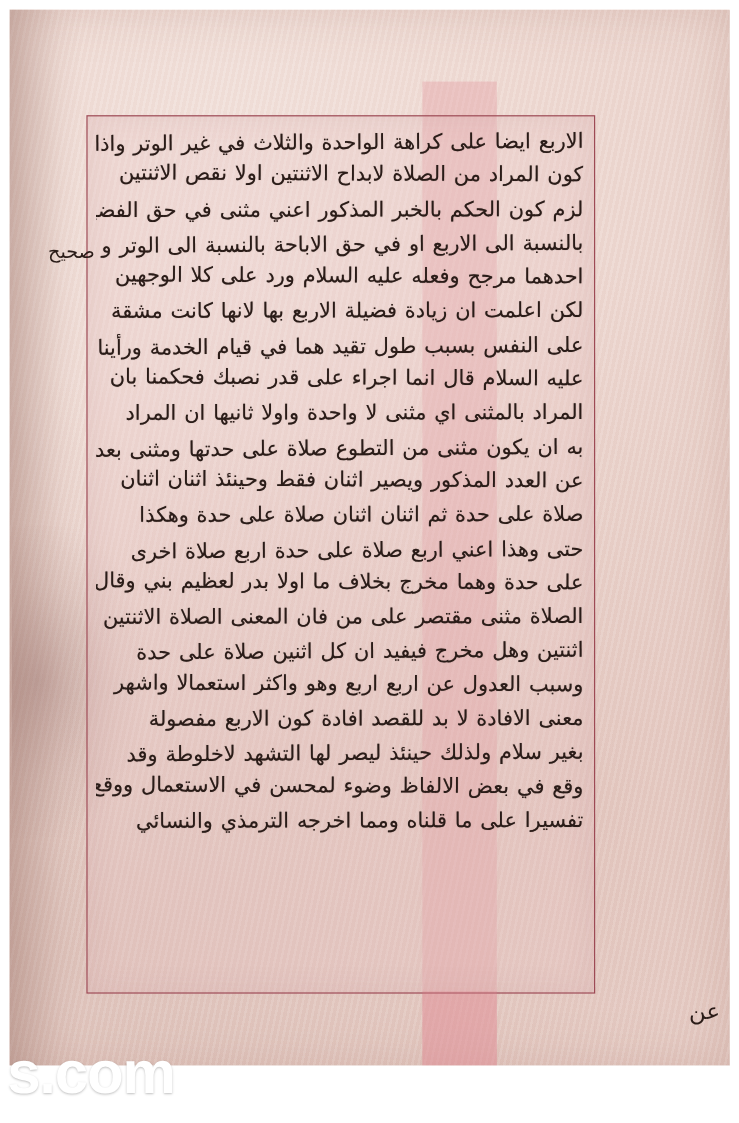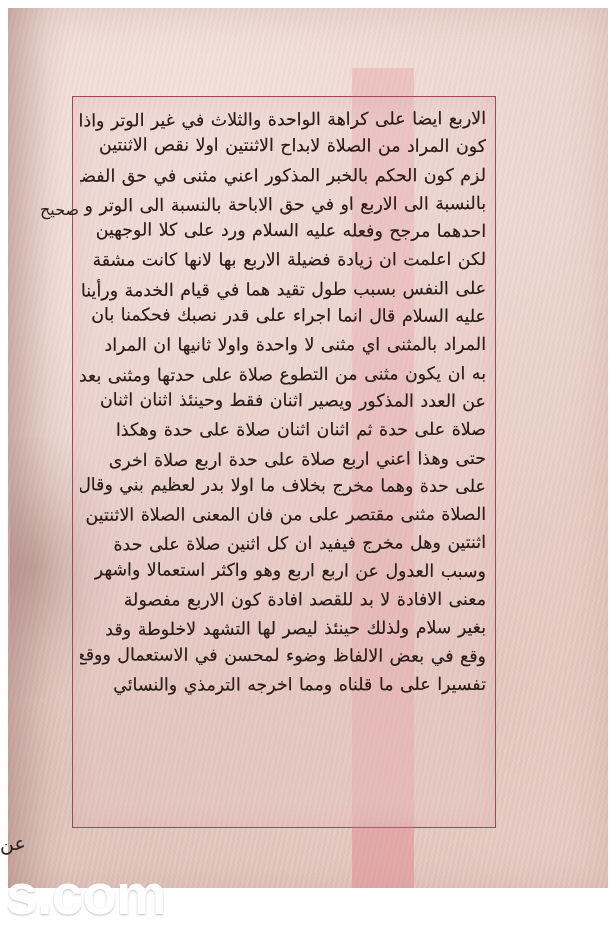--- a/index.html
+++ b/index.html
@@ -117,37 +117,37 @@
     line-height: 20px;
     font-family: "DejaVu Sans", sans-serif;
   }
 
   
   .catchword {
     position: absolute;
     left: 0;
     top: 832px;
     width: 600px;
-    text-align: left;
+    text-align: right;
     direction: rtl;
     color: #2a1c18;
     font-size: 19px;
     font-family: "DejaVu Sans", sans-serif;
   }
 
   
   .watermark {
     position: absolute;
     left: 0;
     top: 852px;
     width: 616px;
     height: 84px;
     color: #ffffff;
     font-family: "Liberation Sans", sans-serif;
-    font-size: 57px;
+    font-size: 50px;
     font-weight: 700;
     letter-spacing: -1px;
     line-height: 84px;
     padding-left: 6px;
     box-sizing: border-box;
     text-shadow: 0 1px 2px rgba(0,0,0,0.25);
     pointer-events: none;
   }
   .watermark-bg {
     position: absolute;

